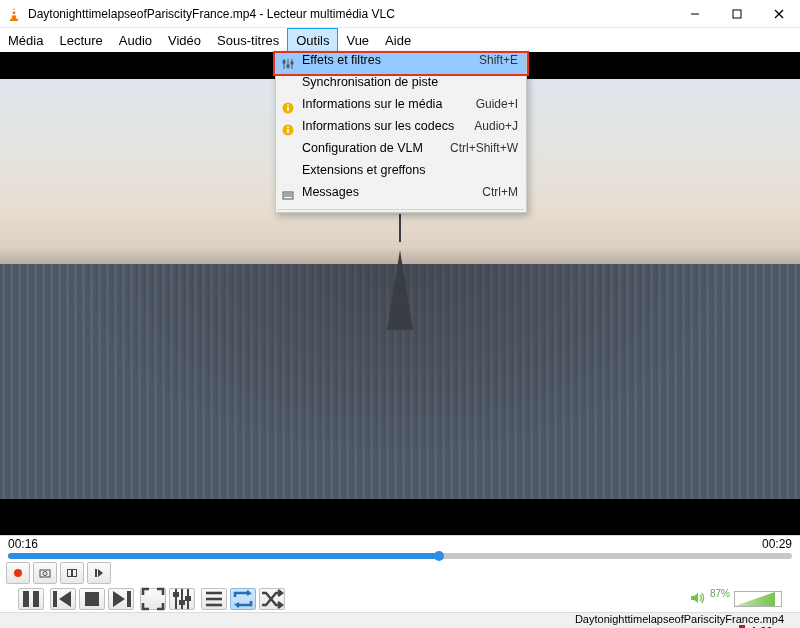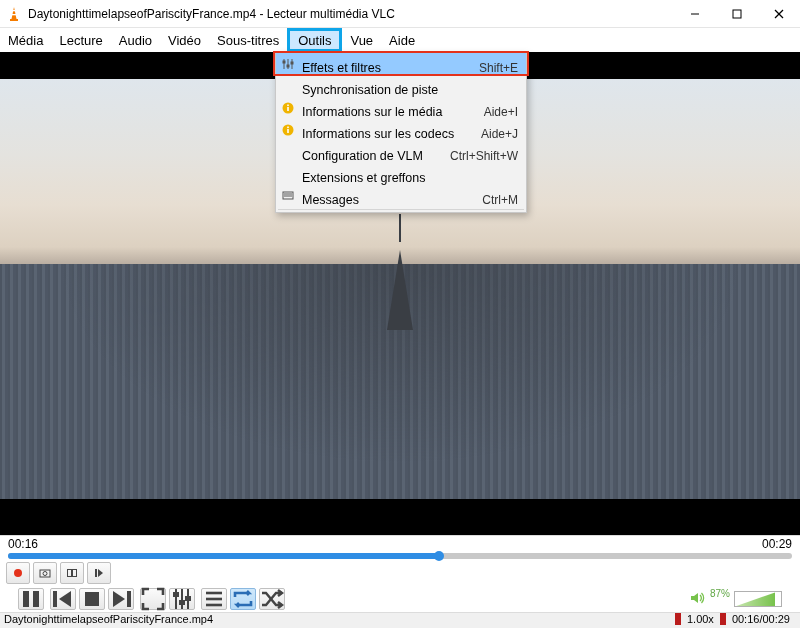--- a/index.html
+++ b/index.html
@@ -7,38 +7,38 @@
   
   .titlebar { height: 28px; display: flex; align-items: center; padding: 0 6px; background: #fff; border-bottom: 1px solid #e5e5e5; position: relative; }
   .app-icon { width: 16px; height: 16px; margin-right: 6px; }
   .app-icon svg { width: 16px; height: 16px; display: block; }
   .title { flex: 1; font-size: 12px; color: #000; }
   .win-ctrls { position: absolute; right: 0; top: 0; display: flex; height: 28px; }
   .win-btn { width: 42px; display: flex; align-items: center; justify-content: center; font-size: 13px; }
   
   .menubar { height: 24px; display: flex; align-items: stretch; background: #fff; }
   .menubar .mitem { display: flex; align-items: center; padding: 0 8px; font-size: 13px; }
-  .menubar .mitem.active { background: #cce8ff; border: 3px solid #0ea5e9; }
+  .menubar .mitem.active { background: #cce8ff; border: 1px solid #0ea5e9; }
   
   .videoarea { position: relative; width: 800px; height: 483px; background: #000; }
   .videoarea .frame { position: absolute; left: 0; right: 0; top: 27px; bottom: 36px; overflow: hidden; }
   
   .sky { width: 100%; height: 100%; background:
     linear-gradient(to bottom, #dfe6ec 0%, #e4e3df 18%, #e7ded2 30%, #ddd1c1 40%, #a99d92 46%, #6b747f 50%, #606a78 60%, #5a6370 100%);
     position: relative; }
   .city { position: absolute; left: 0; right: 0; bottom: 0; height: 56%; background:
     radial-gradient(ellipse at 50% 0%, rgba(60,64,70,0.5) 0%, rgba(0,0,0,0) 60%),
     repeating-linear-gradient(90deg, #525b68 0 2px, #606a78 2px 5px, #545d6b 5px 8px),
     #5a6370; filter: contrast(1.05) brightness(0.95); }
   .eiffel { position: absolute; left: 50%; top: 36%; transform: translateX(-50%); width: 26px; height: 100px; }
   .eiffel:before { content:""; position:absolute; bottom:0; left:0; width:0; height:0; border-left:13px solid transparent; border-right:13px solid transparent; border-bottom:80px solid #3a3e44; }
   .eiffel:after { content:""; position:absolute; top:-16px; left:12px; width:2px; height:28px; background:#3a3e44; }
   
   .dropdown { position: absolute; top: 0; left: 275px; width: 252px; background: #f2f2f2; border: 1px solid #c8c8c8; box-shadow: 2px 3px 7px rgba(0,0,0,0.25); z-index: 5; }
-  .drop-item { display: flex; align-items: flex-end; height: 22px; padding: 0 8px 0 26px; position: relative; font-size: 12.5px; }
+  .drop-item { display: flex; align-items: flex-start; height: 22px; padding: 0 8px 0 26px; position: relative; font-size: 12.5px; }
   .drop-item .dicon { position: absolute; left: 5px; top: 50%; transform: translateY(-50%); width: 14px; height: 14px; color: #555; }
   .drop-item .shortcut { margin-left: auto; font-size: 12px; color: #333; }
   .drop-item.selected { background: #94caff; }
   .drop-sep { height: 1px; background: #d5d5d5; margin: 2px 2px; }
   .redbox { position: absolute; left: 273px; top: -1px; width: 256px; height: 25px; border: 2px solid #e4321b; pointer-events: none; z-index: 6; }
   
   .bottom { display: flex; flex-direction: column; height: 93px; background: #000000; border-top: 1px solid #dcdcdc; }
   .timelabels { display: flex; justify-content: space-between; padding: 0 8px; font-size: 12px; color: #000; height: 17px; align-items: center; background:#fff;}
   .seekbar { height: 8px; background: #fff; padding: 0 8px; display:flex; align-items:center;}
   .seektrack { flex:1; height: 6px; background: #c8c8c8; border-radius: 3px; position: relative; }
@@ -48,21 +48,21 @@
   .btnrow .btn { width: 24px; height: 22px; border: 1px solid #c0c0c0; border-radius: 2px; background: linear-gradient(#fbfbfb,#e8e8e8); display:flex; align-items:center; justify-content:center; }
   .btnrow svg { width: 12px; height: 12px; display:block; }
   .btnrow .rec svg circle { fill: #e4321b; }
   .ctrlrow { display: flex; align-items: center; gap: 3px; padding: 2px 18px; background:#fff; height: 26px;}
   .ctrlrow .cbtn { width: 26px; height: 22px; border: 1px solid #c0c0c0; border-radius:2px; background: linear-gradient(#fbfbfb,#e8e8e8); display:flex; align-items:center; justify-content:center;}
   .ctrlrow .cbtn.active { background: linear-gradient(#cfe8fb,#b7dbf7); border-color:#8ab8e0;}
   .volwrap { margin-left: auto; display:flex; align-items:center; gap:4px; }
   .volpct { font-size: 10px; color:#61a746; position:relative; top:-6px;}
   .voltri { width: 48px; height: 16px; position: relative; border:1px solid #b0b0b0;}
   .voltri .fill { position:absolute; left:0; top:0; bottom:0; width:87%; background:linear-gradient(to right,#c9e6b0,#77c24c); clip-path: polygon(0 100%, 100% 0, 100% 100%);}
-  .statusbar { display:flex; align-items:flex-start; height: 16px; padding: 0 4px; font-size: 11px; background:#f0f0f0; border-top:1px solid #dcdcdc;}
+  .statusbar { display:flex; align-items:flex-end; height: 16px; padding: 0 16px; font-size: 11px; background:#f0f0f0; border-top:1px solid #dcdcdc;flex-direction:column;}
   .statusbar .spacer { flex:1; }
   .statusbar .cell { padding: 0 6px; border-left:6px solid #b91c1c; }
 </style>
 </head>
 <body>
 
 <div class="titlebar">
   <span class="app-icon">
     <svg viewBox="0 0 16 16">
         <polygon points="8,1 10.5,13 5.5,13" fill="#f57c00"></polygon>
@@ -131,30 +131,30 @@
     <div class="drop-item">
       <span>Synchronisation de piste</span>
     </div>
     <div class="drop-item">
       <span class="dicon"><svg viewBox="0 0 14 14">
             <circle cx="7" cy="7" r="5.5" fill="#f0b400"></circle>
             <rect x="6.2" y="6" width="1.6" height="4" fill="#fff"></rect>
             <rect x="6.2" y="3.5" width="1.6" height="1.6" fill="#fff"></rect>
           </svg></span>
       <span>Informations sur le média</span>
-      <span class="shortcut">Aide+I</span>
+      <span class="shortcut">Guide+I</span>
     </div>
     <div class="drop-item">
       <span class="dicon"><svg viewBox="0 0 14 14">
             <circle cx="7" cy="7" r="5.5" fill="#f0b400"></circle>
             <rect x="6.2" y="6" width="1.6" height="4" fill="#fff"></rect>
             <rect x="6.2" y="3.5" width="1.6" height="1.6" fill="#fff"></rect>
           </svg></span>
       <span>Informations sur les codecs</span>
-      <span class="shortcut">Aide+J</span>
+      <span class="shortcut">Audio+J</span>
     </div>
     <div class="drop-item">
       <span>Configuration de VLM</span>
       <span class="shortcut">Ctrl+Shift+W</span>
     </div>
     <div class="drop-item">
       <span>Extensions et greffons</span>
     </div>
     <div class="drop-item">
       <span class="dicon"><svg viewBox="0 0 14 14">

